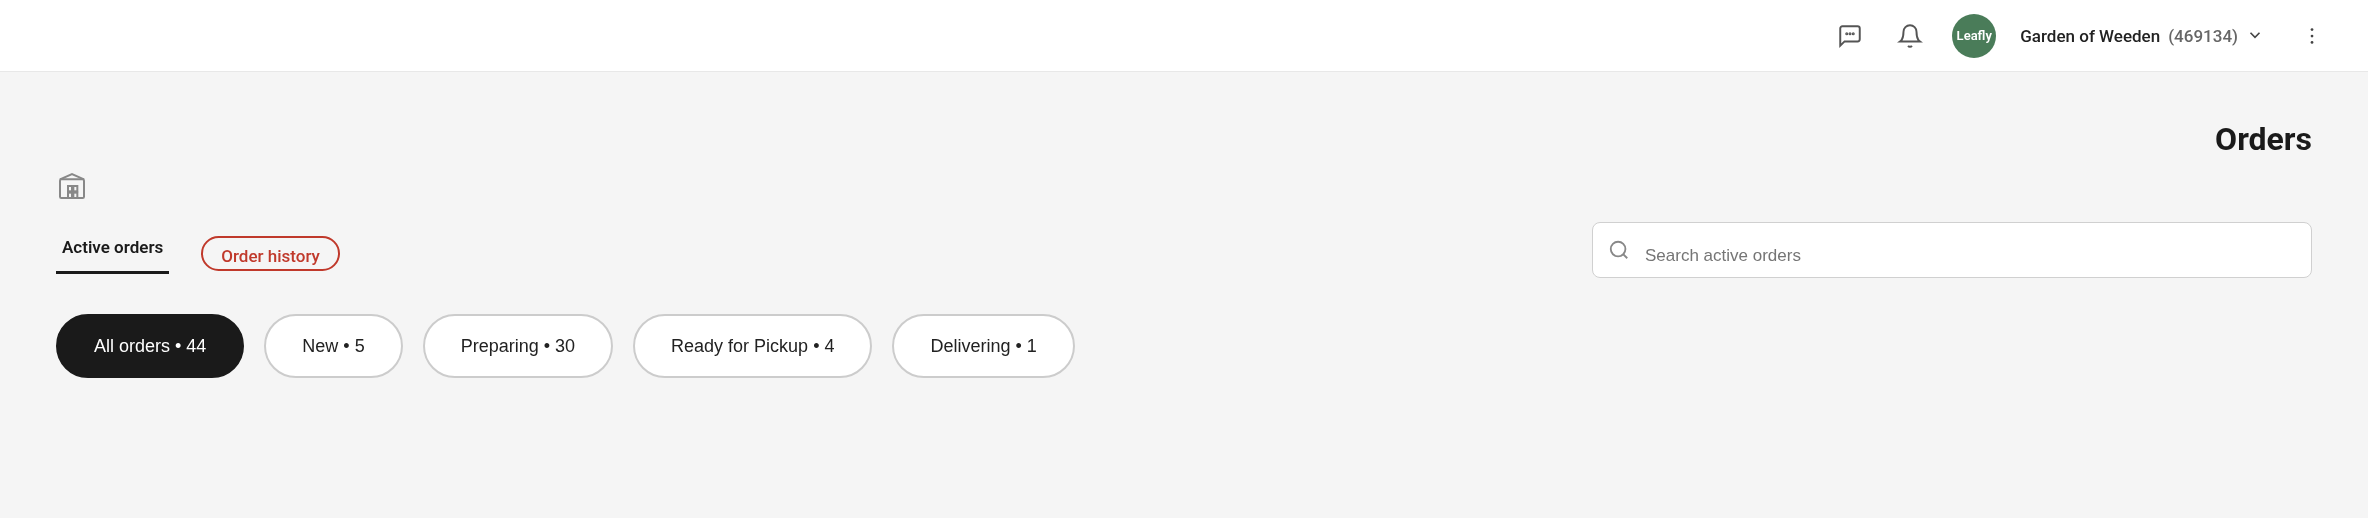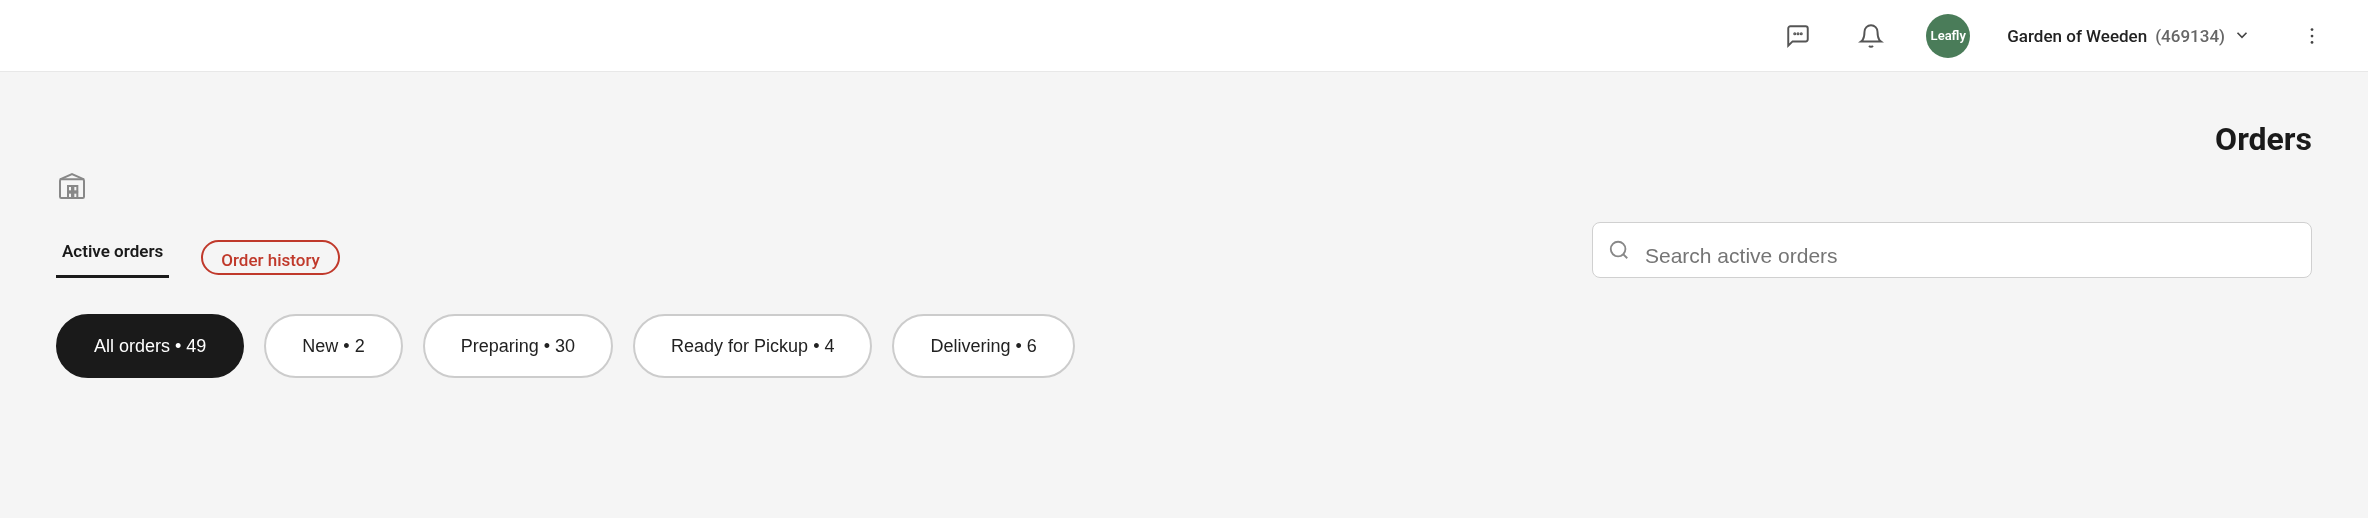--- a/index.html
+++ b/index.html
@@ -22,21 +22,21 @@
       display: flex;
       align-items: center;
       justify-content: flex-end;
       padding: 0 40px;
       border-bottom: 1px solid #e8e8e8;
     }
 
     .header-actions {
       display: flex;
       align-items: center;
-      gap: 37px;
+      gap: 24px;
     }
 
     .header-icon {
       width: 36px;
       height: 36px;
       display: flex;
       align-items: center;
       justify-content: center;
       cursor: pointer;
       color: #555;
@@ -104,21 +104,21 @@
 
     .store-icon {
       width: 32px;
       height: 32px;
       margin-bottom: 20px;
       color: #888;
     }
 
     .tabs-row {
       display: flex;
-      align-items: flex-end;
+      align-items: center;
       justify-content: space-between;
       margin-bottom: 36px;
     }
 
     .tabs {
       display: flex;
       align-items: flex-end;
       gap: 0;
     }
 
@@ -152,21 +152,21 @@
       position: relative;
       width: 720px;
     }
 
     .search-input {
       width: 100%;
       height: 56px;
       border: 1.5px solid #d0d0d0;
       border-radius: 8px;
       padding: 12px 20px 0 52px;
-      font-size: 21px;
+      font-size: 17px;
       color: #999;
       background: #fff;
       outline: none;
     }
 
     .search-icon {
       position: absolute;
       left: 16px;
       top: 50%;
       transform: translateY(-50%);
@@ -270,28 +270,28 @@
       <svg class="search-icon" viewBox="0 0 24 24" fill="none" stroke="currentColor" stroke-width="2">
         <circle cx="11" cy="11" r="8"></circle>
         <line x1="21" y1="21" x2="16.65" y2="16.65"></line>
       </svg>
       <input class="search-input" type="text" placeholder="Search active orders" style="">
     </div>
   </div>
 
   <div class="filter-buttons">
     <button class="filter-btn active">
-      <span>All orders • 49</span>
-    </button>
-    <button class="filter-btn">
-      <span>New • 2</span>
+      <span>All orders • 44</span>
+    </button>
+    <button class="filter-btn">
+      <span>New • 5</span>
     </button>
     <button class="filter-btn">
       <span>Preparing • 30</span>
     </button>
     <button class="filter-btn">
       <span>Ready for Pickup • 4</span>
     </button>
     <button class="filter-btn">
-      <span>Delivering • 6</span>
+      <span>Delivering • 1</span>
     </button>
   </div>
 </div>
 
 </body></html>

